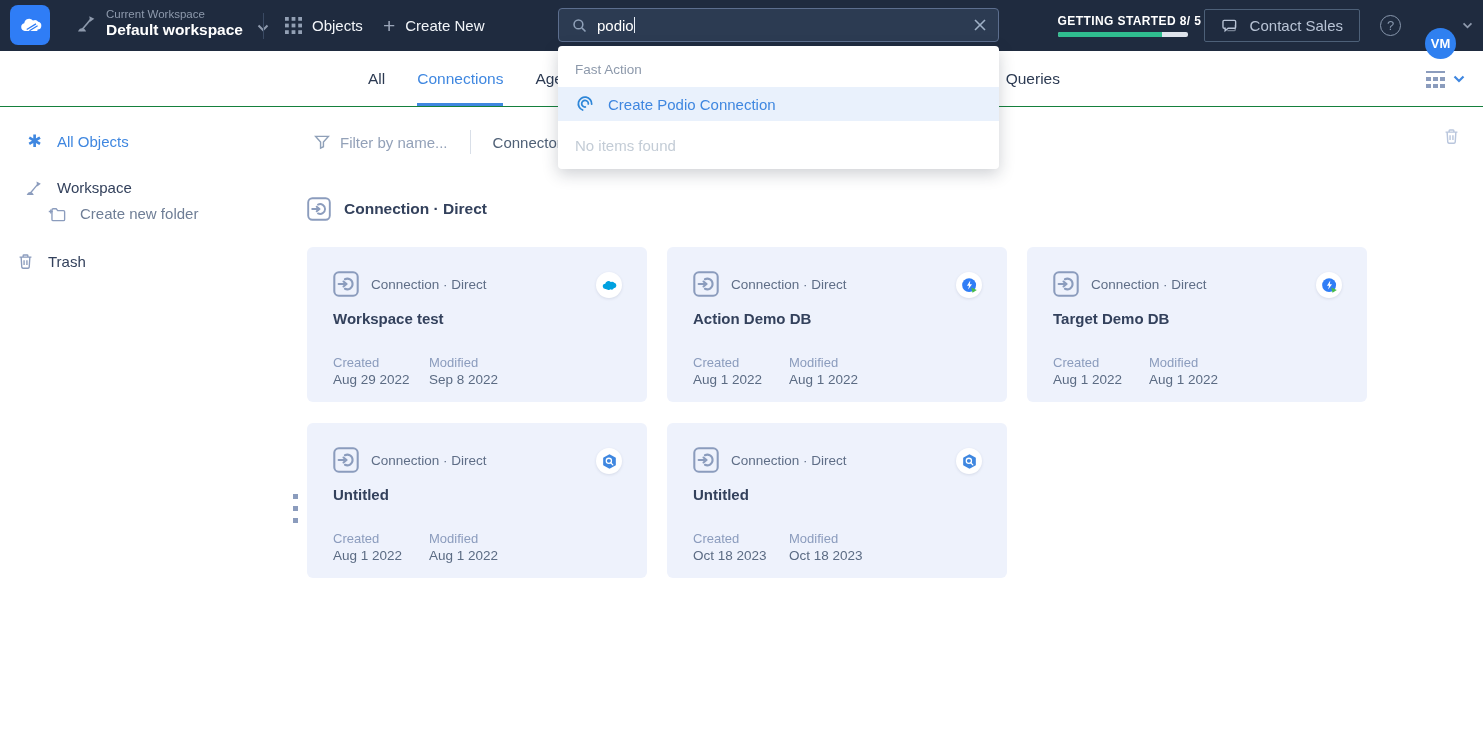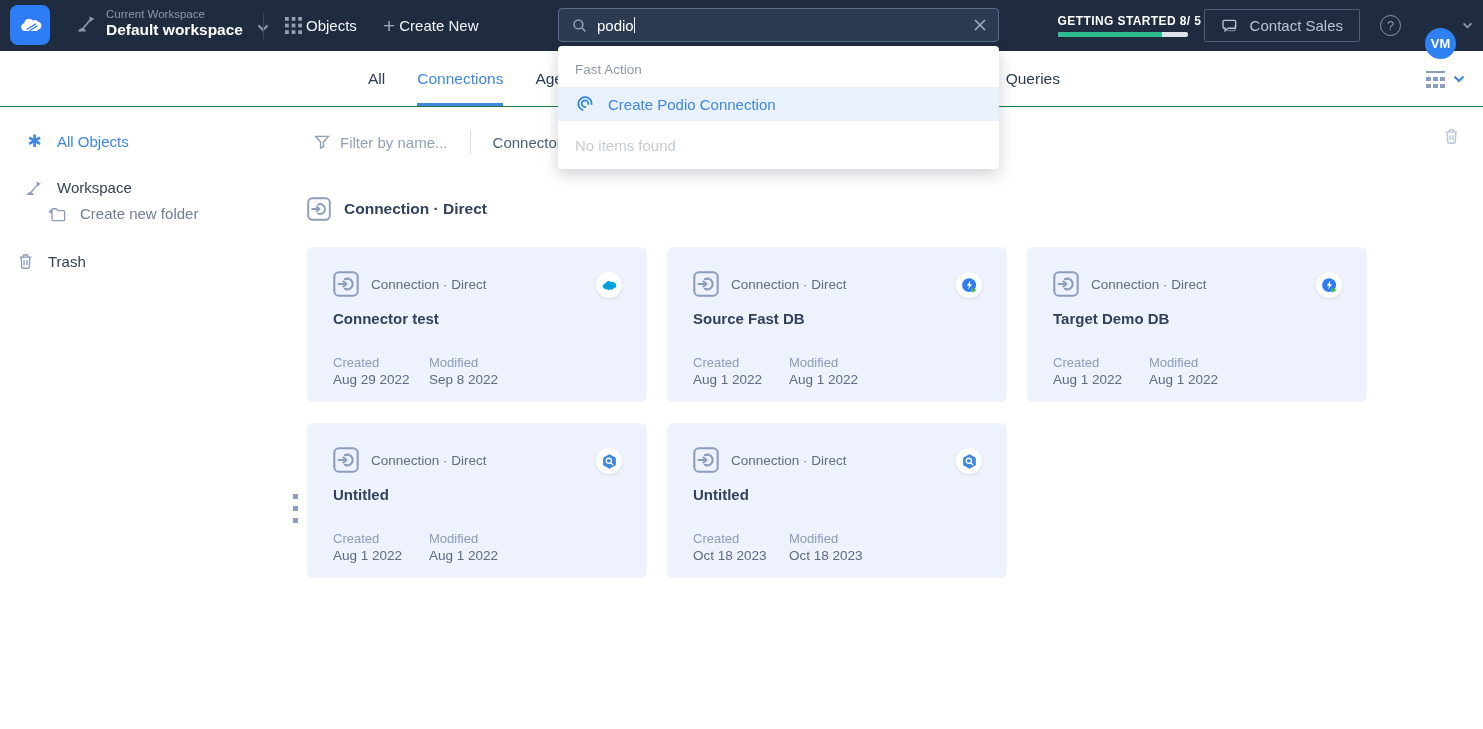--- a/index.html
+++ b/index.html
@@ -11,21 +11,21 @@
   .navbar { position:absolute; top:0; left:0; width:100%; height:51px;
     background:#1f2b3f; display:flex; align-items:center; z-index:40; }
   .logo { position:absolute; left:10px; top:5px; width:40px; height:40px; border-radius:8px;
     background:#2f7df6; display:flex; align-items:center; justify-content:center; }
   .ws-select { position:absolute; left:76px; top:7px; display:flex; align-items:center; gap:8px; cursor:pointer; }
   .ws-icon { width:22px; height:22px; color:#8e9aad; }
   .ws-text .eyebrow { font-size:11.5px; color:#8e9aad; line-height:14px; }
   .ws-text .wsname { font-size:15.5px; color:#ffffff; font-weight:bold; line-height:18px; }
   .ws-chev { width:12px; height:8px; color:#8e9aad; margin-left:6px; margin-top:10px; }
   .nav-divider { position:absolute; left:263px; top:13px; width:1px; height:26px; background:#3a4a63; }
-  .nav-item { position:absolute; display:flex; align-items:center; gap:4px; color:#f2f5f9;
+  .nav-item { position:absolute; display:flex; align-items:center; gap:10px; color:#f2f5f9;
     font-size:15px; cursor:pointer; top:0; height:51px; }
   .nav-objects { left:285px; }
   .nav-create { left:383px; }
   .grid-icon { width:17px; height:17px; }
   .plus-glyph { font-size:21px; color:#9aa5b8; font-weight:normal; line-height:17px; }
 
   
   .searchbox { position:absolute; left:558px; top:8px; width:441px; height:34px;
     background:#2c3b52; border:1px solid #5c6e8e; border-radius:4px;
     display:flex; align-items:center; padding:0 12px; cursor:text; }
@@ -324,21 +324,21 @@
                 <path d="M11 7.6 A4.9 4.9 0 1 1 11 16.4"></path>
                 <path d="M5.2 12 h7.3 M12.5 12 l-2.8 -2.3 M12.5 12 l-2.8 2.3"></path>
               </svg></span>
       <span class="card-type-label">Connection · Direct</span>
     </div>
     <span class="brand">
             <svg viewBox="0 0 24 24" width="19" height="19">
               <path d="M7 16.5 a3.3 3.3 0 0 1 -.4 -6.6 a4.1 4.1 0 0 1 7 -2.2 a3.5 3.5 0 0 1 4.4 .9 a3.5 3.5 0 0 1 -.6 6.9 a3 3 0 0 1 -4.2 1.3 a3.2 3.2 0 0 1 -3.4 .5 z" fill="#00a1e0"></path>
             </svg>
           </span>
-    <div class="card-title">Connector test</div>
+    <div class="card-title">Workspace test</div>
     <div class="card-meta">
       <div class="meta-col">
         <div class="meta-label">Created</div>
         <div class="meta-value">Aug 29 2022</div>
       </div>
       <div class="meta-col">
         <div class="meta-label">Modified</div>
         <div class="meta-value">Sep 8 2022</div>
       </div>
     </div>
@@ -352,21 +352,21 @@
               </svg></span>
       <span class="card-type-label">Connection · Direct</span>
     </div>
     <span class="brand">
             <svg viewBox="0 0 24 24" width="19" height="19">
               <circle cx="11.5" cy="11.5" r="8.8" fill="#2f7df6"></circle>
               <path d="M13 5.8 L8.8 12.2 h2.6 L10.3 17 L15.2 10.4 h-2.8 z" fill="#ffffff"></path>
               <path d="M14.2 14.6 l7 3 -5.4 3.6 z" fill="#46b94d"></path>
             </svg>
           </span>
-    <div class="card-title">Source Fast DB</div>
+    <div class="card-title">Action Demo DB</div>
     <div class="card-meta">
       <div class="meta-col">
         <div class="meta-label">Created</div>
         <div class="meta-value">Aug 1 2022</div>
       </div>
       <div class="meta-col">
         <div class="meta-label">Modified</div>
         <div class="meta-value">Aug 1 2022</div>
       </div>
     </div>

